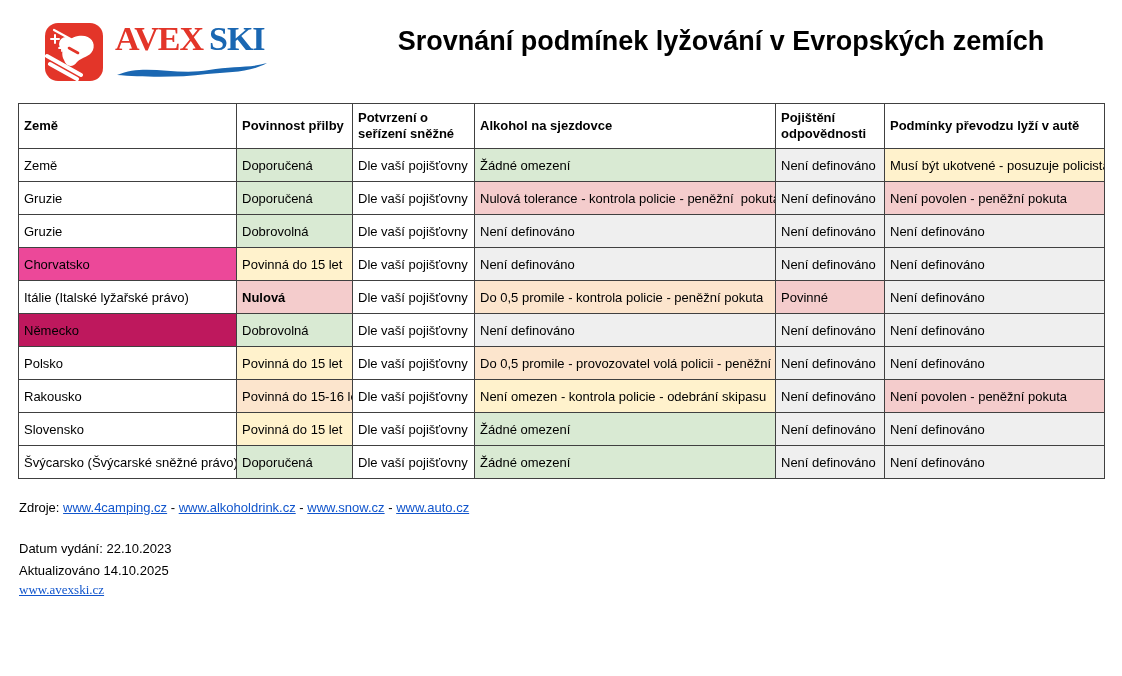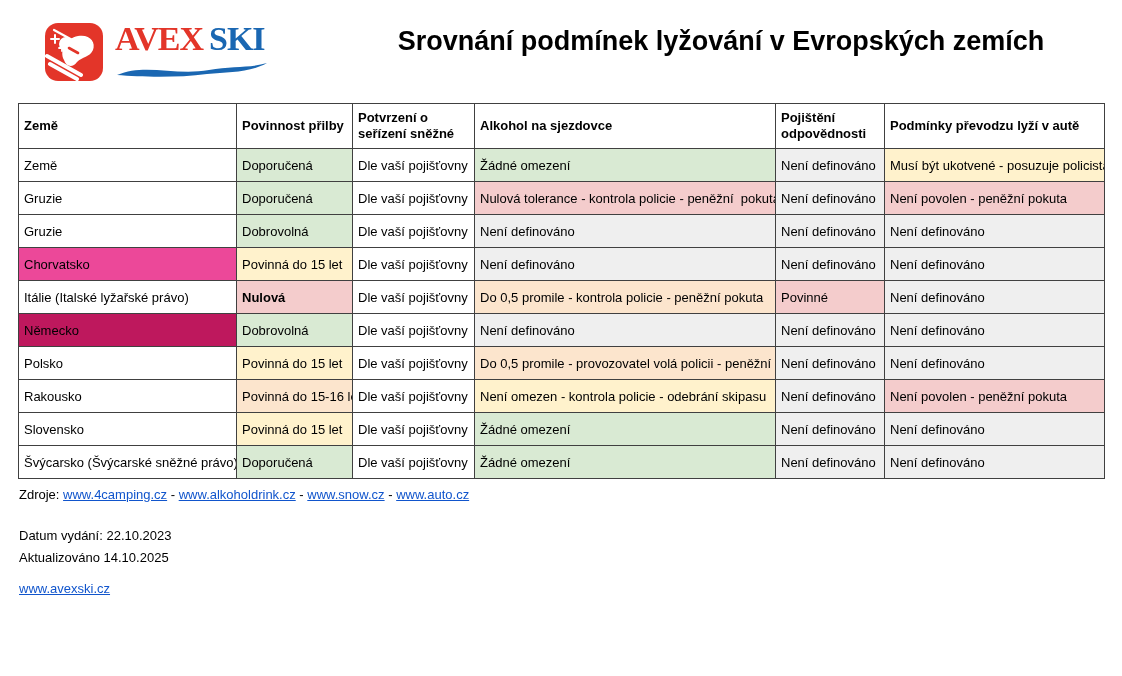--- a/index.html
+++ b/index.html
@@ -15,24 +15,24 @@
   .wordmark .ski{color:#1a67b2;margin-left:6px;}
   .swoosh{position:absolute;left:117px;top:60px;}
   .page-title{position:absolute;left:340px;right:20px;top:26px;text-align:center;font-size:27px;font-weight:bold;white-space:nowrap;}
   
   table{border-collapse:collapse;table-layout:fixed;margin:0 0 0 18px;width:1086px;}
   th,td{border:1px solid #404040;font-size:13px;padding:2px 5px;overflow:hidden;box-sizing:border-box;}
   th{text-align:left;font-weight:bold;height:45px;vertical-align:middle;line-height:1.25;background:#ffffff;white-space:normal;}
   td{height:33px;vertical-align:middle;white-space:pre;}
   
   .footer{margin-left:19px;font-size:13px;}
-  .sources-line{margin-top:8px;}
+  .sources-line{margin-top:21px;}
   .pub-line{margin-top:26px;}
   .upd-line{margin-top:7px;}
-  .site-line{margin-top:16px;}
+  .site-line{margin-top:4px;font-family:Liberation Serif, serif;}
   a{color:#1155cc;text-decoration:underline;cursor:pointer;}
 </style>
 </head>
 <body>
 
 <div class="header">
   <div class="logo-box">
     <svg width="58" height="58" viewBox="0 0 58 58">
 
       <path d="M2,33 L36,52" stroke="#ffffff" stroke-width="4" stroke-linecap="round" fill="none"></path>

